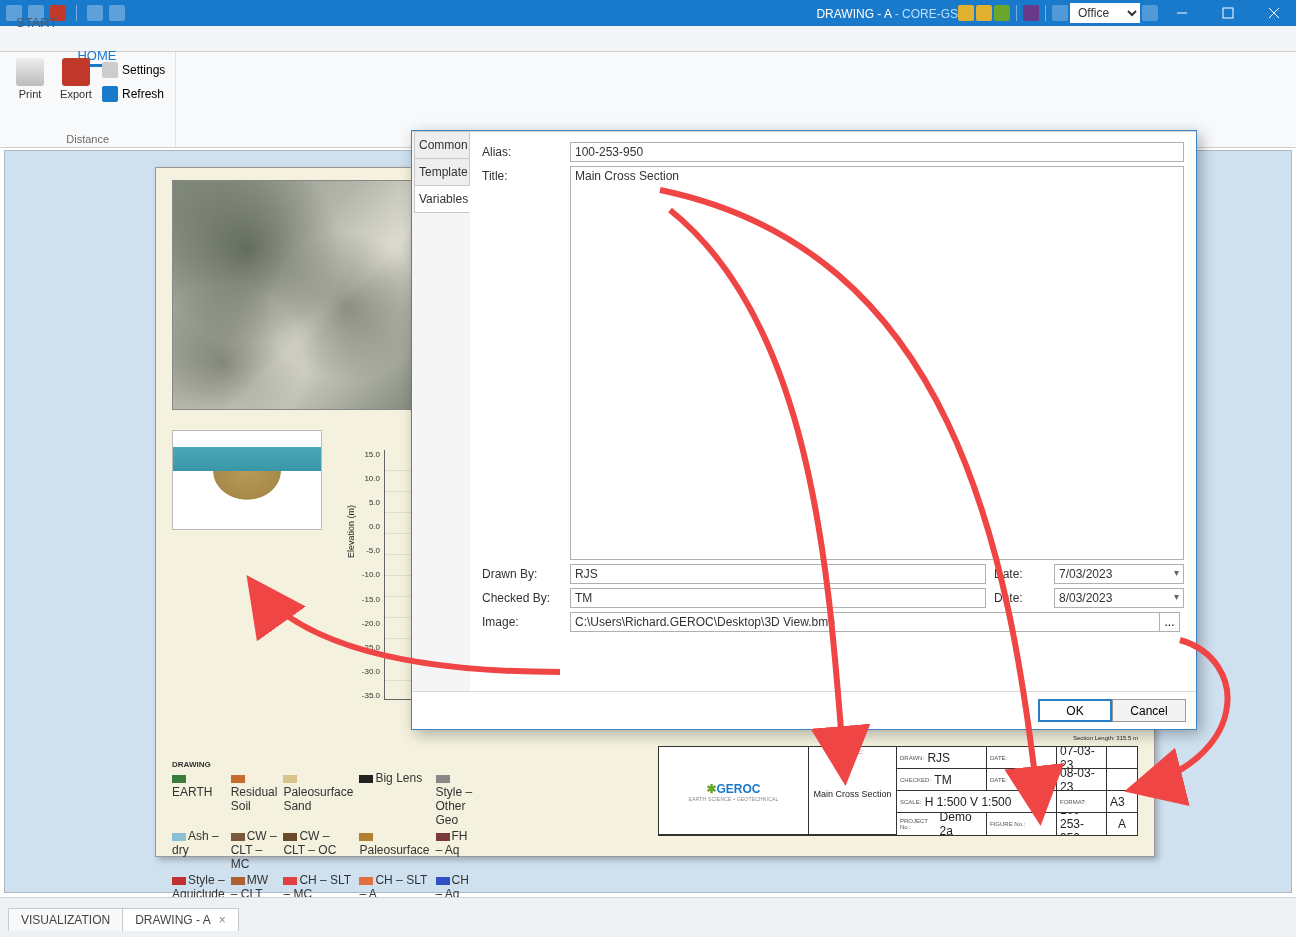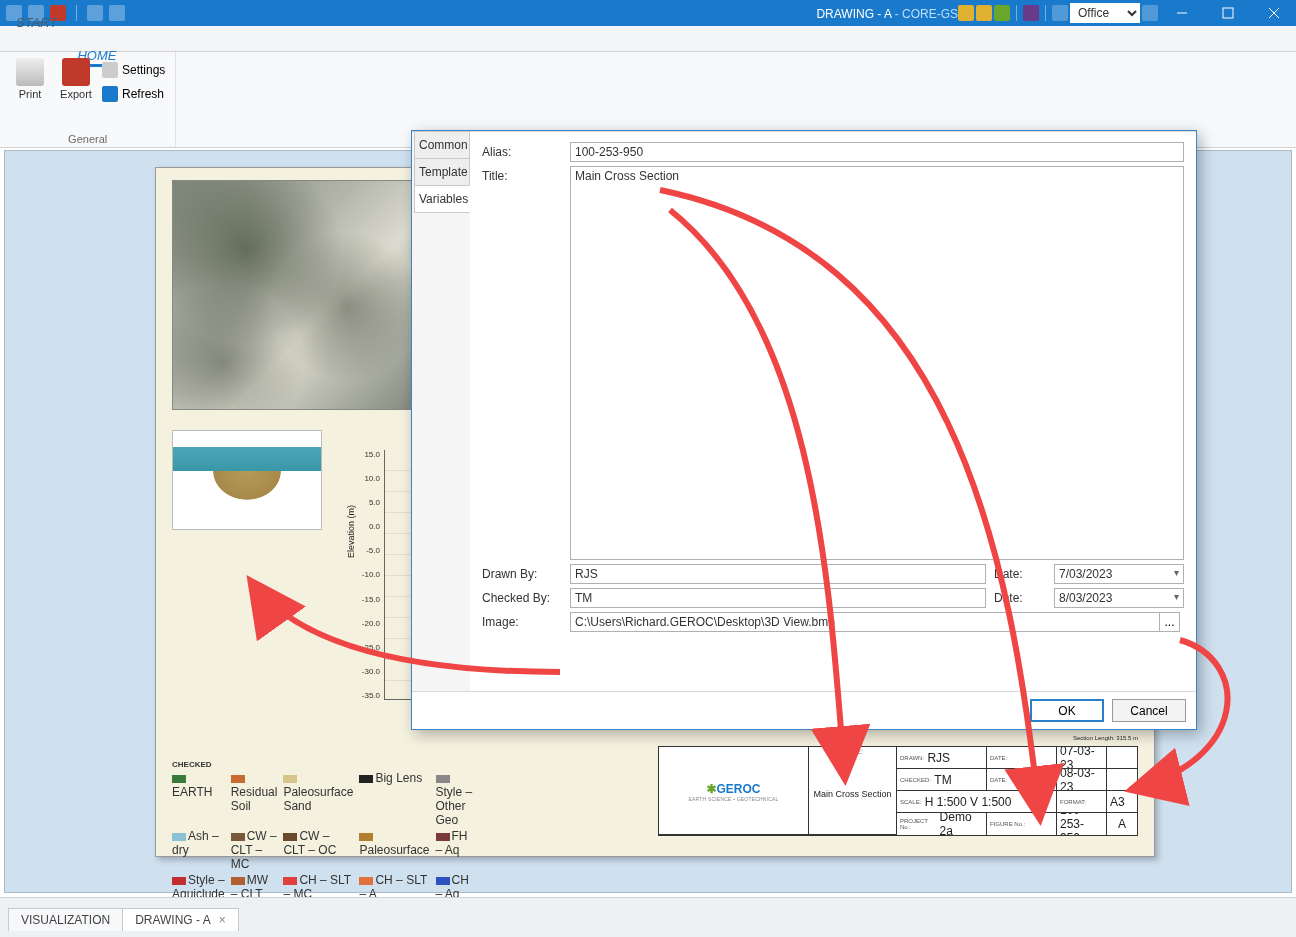--- a/index.html
+++ b/index.html
@@ -15,21 +15,21 @@
   .tb-right { display: flex; align-items: center; gap: 2px; padding-right: 0; }
   .tb-right .tb-icon { background: rgba(255,255,255,.25); }
   .tb-sel { width: 70px; height: 20px; background: #fff; color: #333; border: none; padding: 1px 4px; font-size: 12px; }
   .winbtn { width: 44px; height: 26px; display: flex; align-items: center; justify-content: center; color: #fff; }
   .winbtn.close { background: transparent; }
   .winbtn svg { stroke: #fff; stroke-width: 1; fill: none; }
 
   
   .substrip { height: 26px; background: #f4f5f7; border-bottom: 1px solid #d0d0d0; display: flex; align-items: center; }
   .substrip .tabs { display: flex; gap: 16px; padding-left: 14px; }
-  .substrip .tab { color: #4b5b6b; font-size: 13px; padding: 4px 2px; font-style: italic; }
+  .substrip .tab { color: #4b5b6b; font-size: 13px; padding: 4px 2px; }
   .substrip .tab.active { color: #1979ca; border-bottom: 3px solid #1979ca; padding-bottom: 1px; margin-top: 33px; }
   .substrip .right { margin-left: auto; display: flex; align-items: center; gap: 2px; padding-right: 8px; }
   .pill { background: #fff; border: 1px solid #c9c9c9; padding: 2px 6px; font-size: 12px; color: #333; }
   .sq { width: 26px; height: 22px; background: #fff; border: 1px solid #c9c9c9; display: flex; align-items: center; justify-content: center; }
 
   
   .ribbon { height: 96px; background: #f8f9fb; border-bottom: 1px solid #d0d0d0; display: flex; }
   .rgrp { display: flex; flex-direction: column; padding: 6px 10px 2px 10px; border-right: 1px solid #e2e2e2; }
   .rgrp .row { display: flex; gap: 6px; }
   .rbtn { display: flex; flex-direction: column; align-items: center; width: 40px; }
@@ -112,21 +112,21 @@
   .dlg-form label { font-size:12px; color:#333; padding-top:3px; }
   .dlg-form input[type=text], .dlg-form .datebox, .dlg-form textarea {
     width:100%; border:1px solid #b0b0b0; padding:2px 4px; font-size:12px; background:#fff; color:#333;
   }
   .dlg-form .span3 { grid-column: 2 / span 3; }
   .dlg-form textarea { height: 394px; resize:none; }
   .dlg-form .datebox { position:relative; }
   .dlg-form .datebox::after { content:"▾"; position:absolute; right:4px; top:2px; color:#666; font-size:10px; }
   .dlg-form .imgrow input { width: calc(100% - 24px); display:inline-block; }
   .dlg-form .dots { display:inline-block; width:20px; text-align:center; border:1px solid #b0b0b0; border-left:none; padding:2px 0; vertical-align:top; }
-  .dlg-foot { height:38px; border-top:1px solid #d8d8d8; display:flex; justify-content:flex-end; align-items:center; padding:0 10px; gap:8px; }
+  .dlg-foot { height:38px; border-top:1px solid #d8d8d8; display:flex; justify-content:flex-end; align-items:center; padding:0 10px; gap:0; }
   .dlg-foot button { width:74px; height:23px; border:1px solid #9a9a9a; background:#f3f3f3; font-size:12px; }
   .dlg-foot button.primary { border:2px solid #2a7fc9; background:#fff; }
 
   
   .arrows { position:absolute; inset:0; pointer-events:none; }
 
 </style>
 </head>
 <body>
 
@@ -194,21 +194,21 @@
         <div class="rsmall">
             <span class="sic"></span>
             <span>Settings</span>
           </div>
         <div class="rsmall">
             <span class="sic" style="background:#1979ca"></span>
             <span>Refresh</span>
           </div>
       </div>
     </div>
-    <div class="glabel">General</div>
+    <div class="glabel">Distance</div>
   </div>
 </div>
 
 <div class="canvaswrap">
   <div class="sheet">
     <div class="aerial"></div>
     <div class="thumb3d"></div>
 
     <div class="chart">
       <div class="ylbl">Elevation (m)</div>
@@ -242,21 +242,21 @@
           <text x="98" y="4" font-size="7">20</text>
           <text x="148" y="4" font-size="7">30</text>
           <text x="198" y="4" font-size="7">40</text>
           <text x="248" y="4" font-size="7">50</text>
         </g>
       </svg>
       <div style="text-align:right;font-size:6px;margin-top:-6px">Section Length: 315.5 m</div>
     </div>
 
     <div class="legend">
-      <div class="ttl">CHECKED</div>
+      <div class="ttl">DRAWING</div>
       <div class="grid2" id="legend-grid">
           <div><span class="sw" style="background:#3a7a3a"></span>EARTH</div>
           <div><span class="sw" style="background:#c96b2f"></span>Residual Soil</div>
           <div><span class="sw" style="background:#d7c48a"></span>Paleosurface Sand</div>
           <div><span class="sw" style="background:#222"></span>Big Lens</div>
           <div><span class="sw" style="background:#888"></span>Style – Other Geo</div>
           <div><span class="sw" style="background:#8cc0d4"></span>Ash – dry</div>
           <div><span class="sw" style="background:#7a5a3a"></span>CW – CLT – MC</div>
           <div><span class="sw" style="background:#6a4a2a"></span>CW – CLT – OC</div>
           <div><span class="sw" style="background:#b08030"></span>Paleosurface</div>

